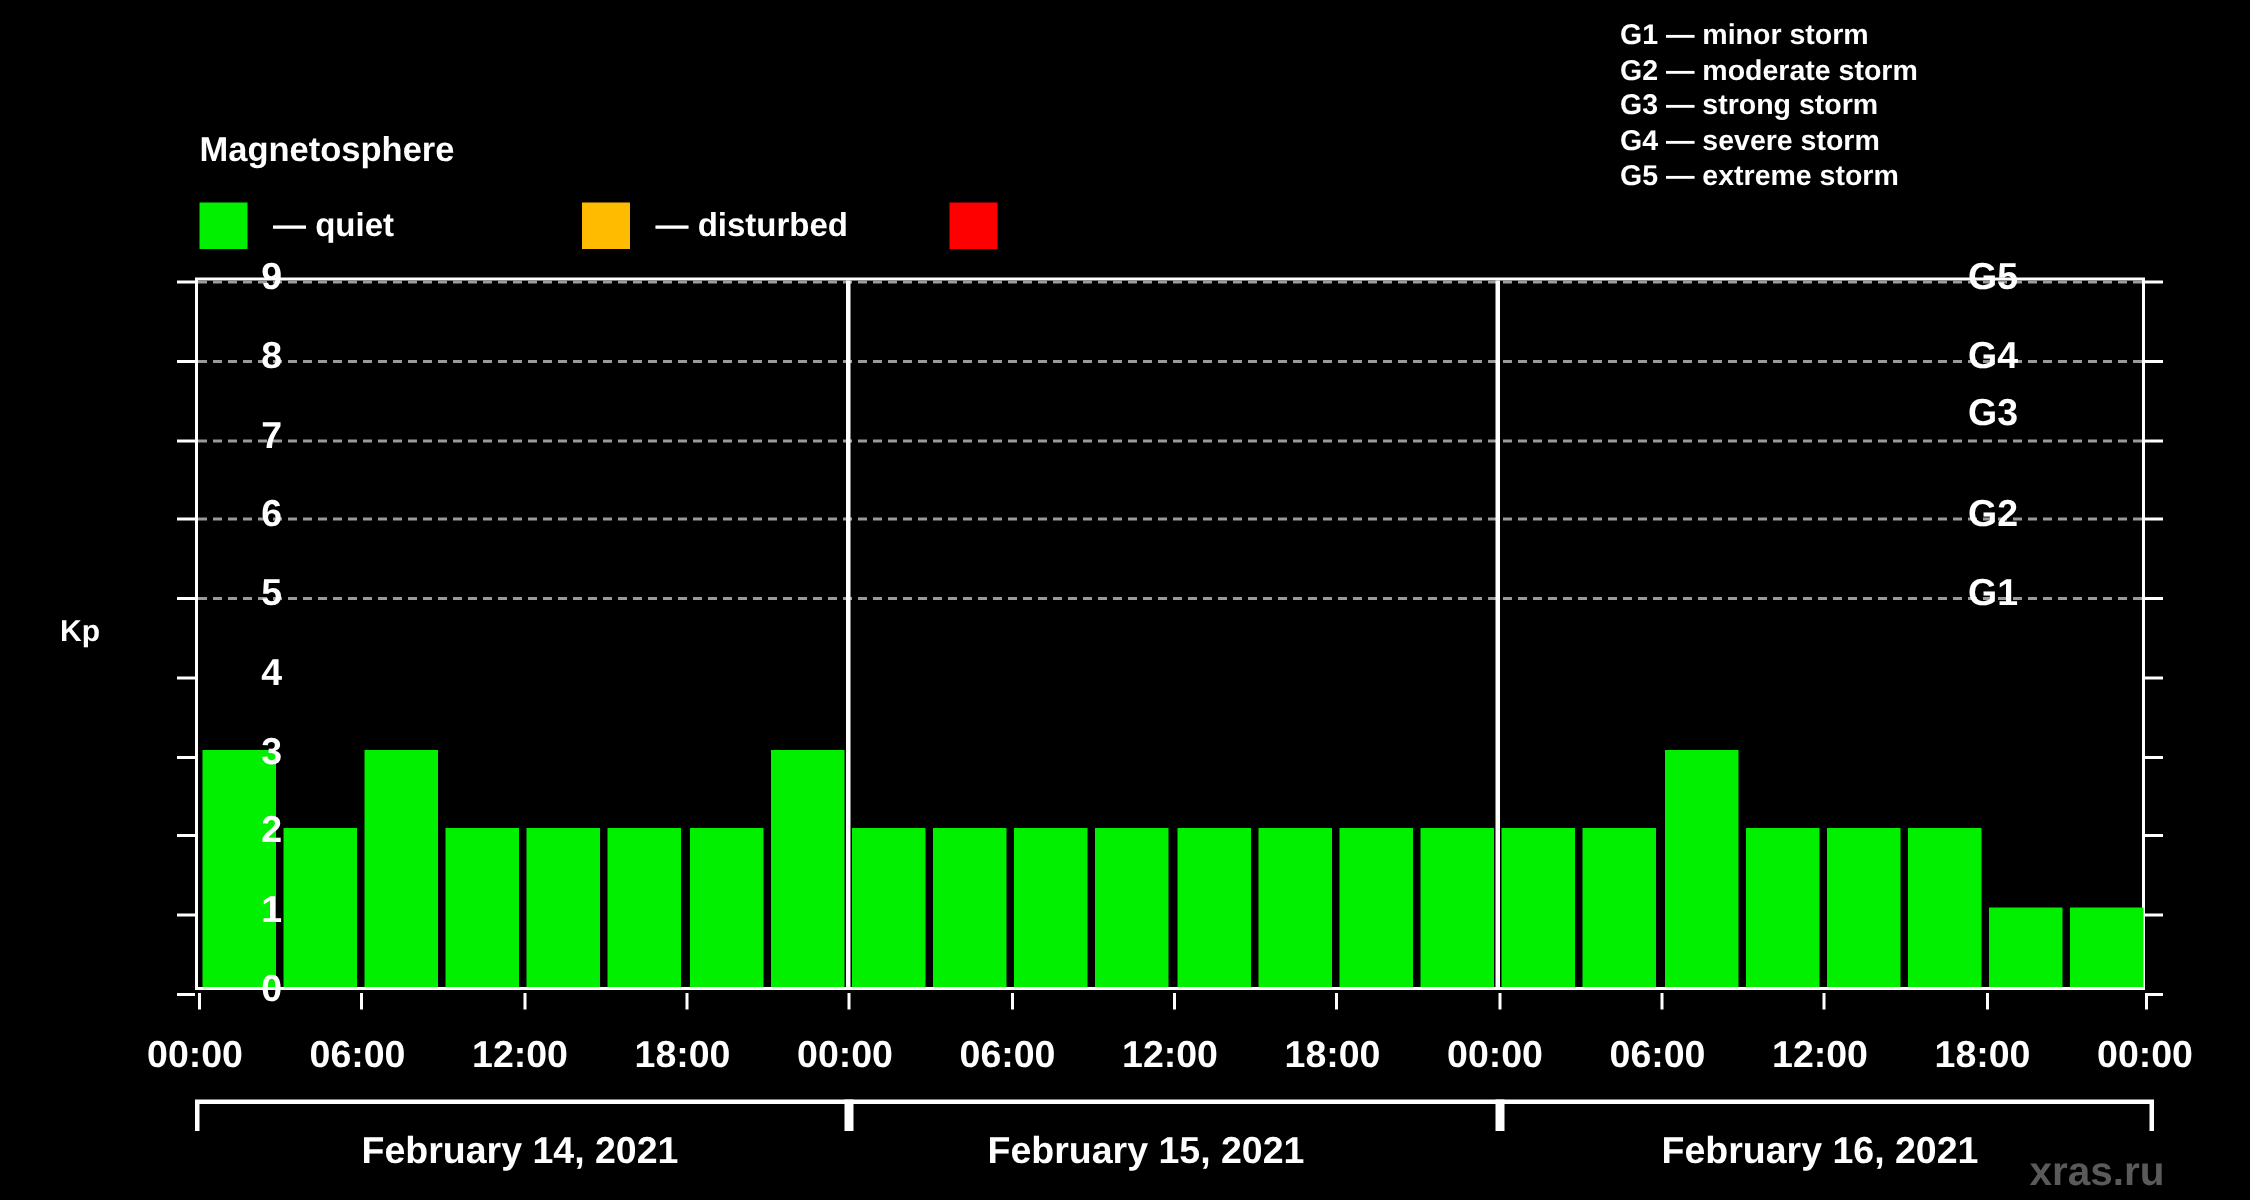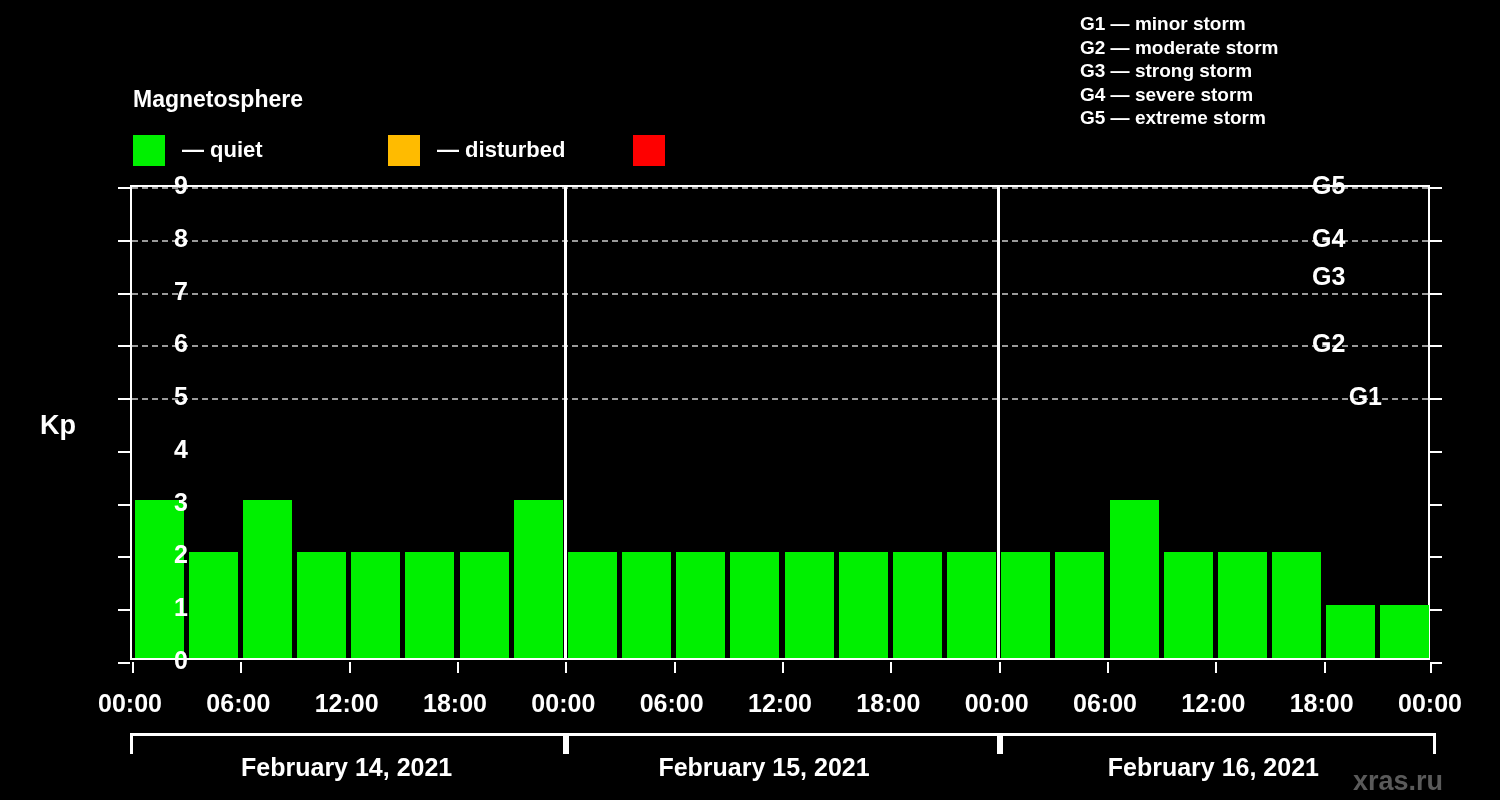--- a/index.html
+++ b/index.html
@@ -30,21 +30,21 @@
 
   .bar{position:absolute;bottom:0;background:#00f000;}
 
   
   .ytick{position:absolute;left:-14px;width:12px;height:0;border-top:2px solid #fff;}
   .ylabel{position:absolute;right:1312px;font-size:25px;font-weight:bold;
           text-align:right;width:40px;transform:translateY(-50%);}
   .ytick-r{position:absolute;right:-14px;width:12px;height:0;border-top:2px solid #fff;}
   .glabel{position:absolute;left:1312px;font-size:25px;font-weight:bold;
           width:70px;transform:translateY(-50%);}
-  .kpcap{position:absolute;left:40px;top:410px;font-size:27px;font-weight:bold;}
+  .kpcap{position:absolute;left:40px;top:410px;font-size:20px;font-weight:bold;}
 
   .xtick{position:absolute;top:475px;width:0;height:11px;border-left:2px solid #fff;}
   .xlabel{position:absolute;top:689px;font-size:25px;font-weight:bold;
           transform:translateX(-50%);white-space:nowrap;}
 
   
   .bracket{position:absolute;top:736px;height:18px;
            border:3px solid #fff;border-top:none;border-bottom:none;}
   .bracket::before{content:"";position:absolute;left:-3px;right:-3px;top:-3px;
                    height:3px;background:#fff;}
@@ -156,21 +156,21 @@
       <div class="ylabel" style="top: 660px;">0</div>
       <div class="ylabel" style="top: 607.222px;">1</div>
       <div class="ylabel" style="top: 554.444px;">2</div>
       <div class="ylabel" style="top: 501.667px;">3</div>
       <div class="ylabel" style="top: 448.889px;">4</div>
       <div class="ylabel" style="top: 396.111px;">5</div>
       <div class="ylabel" style="top: 343.333px;">6</div>
       <div class="ylabel" style="top: 290.556px;">7</div>
       <div class="ylabel" style="top: 237.778px;">8</div>
       <div class="ylabel" style="top: 185px;">9</div>
-      <div class="glabel" style="top: 396.111px; text-align: right;">G1</div>
+      <div class="glabel" style="top: 396.111px;">G1</div>
       <div class="glabel" style="top: 343.333px;">G2</div>
       <div class="glabel" style="top: 276px;">G3</div>
       <div class="glabel" style="top: 237.778px;">G4</div>
       <div class="glabel" style="top: 185px;">G5</div>
       <div class="xlabel" style="left: 130px;">00:00</div>
       <div class="xlabel" style="left: 238.333px;">06:00</div>
       <div class="xlabel" style="left: 346.667px;">12:00</div>
       <div class="xlabel" style="left: 455px;">18:00</div>
       <div class="xlabel" style="left: 563.333px;">00:00</div>
       <div class="xlabel" style="left: 671.667px;">06:00</div>

